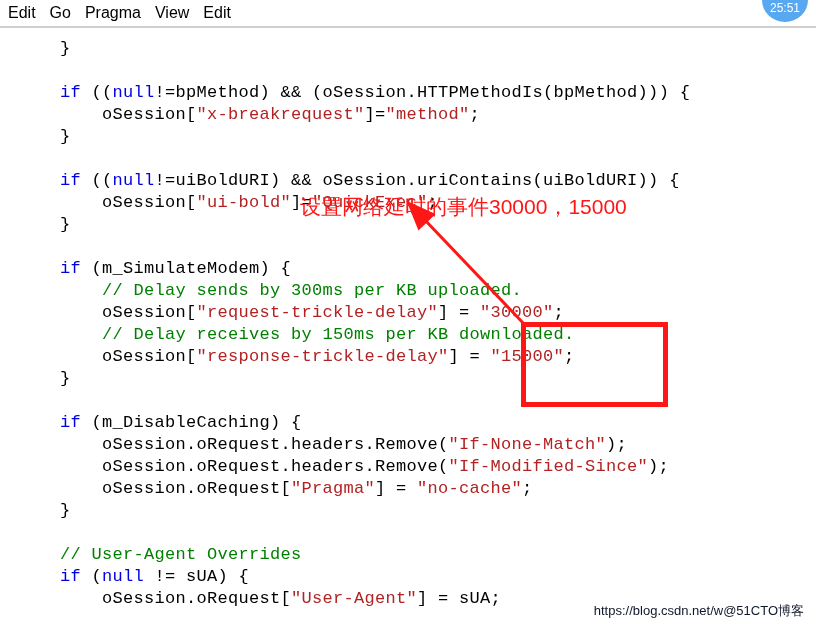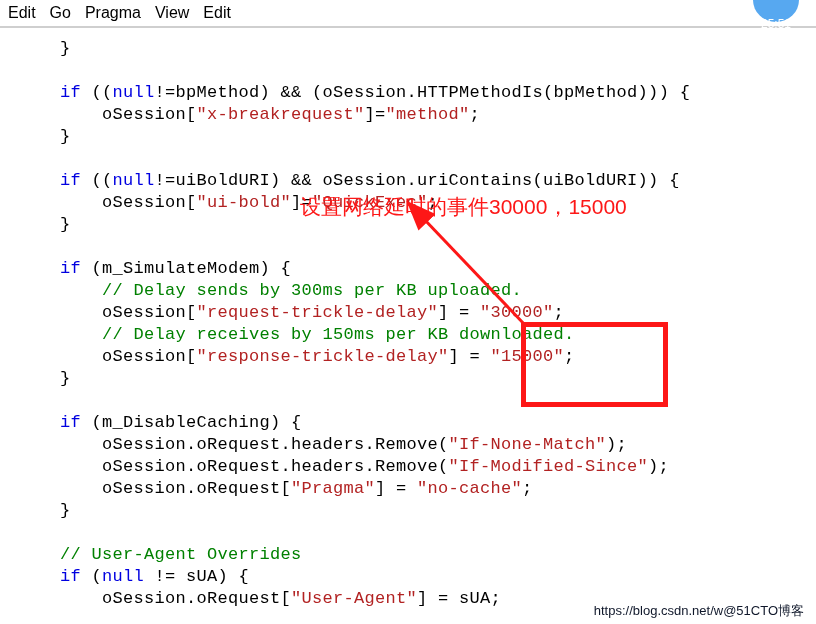--- a/index.html
+++ b/index.html
@@ -20,30 +20,30 @@
       font-size: 16px;
       color: #000;
       align-items: flex-end;
     }
     .menubar-item {
       cursor: pointer;
     }
     .timer {
       position: absolute;
       top: 0px;
-      right: 17px;
+      right: 8px;
       width: 46px;
       height: 22px;
       background: #57a8f0;
       border-radius: 0 0 50% 50% / 0 0 100% 100%;
       color: #fff;
       font-size: 12px;
       text-align: center;
       line-height: 16px;
-      padding-top: 16px;
+      padding-top: 0px;
     }
     .code-area {
       font-family: "Consolas", "Courier New", monospace;
       font-size: 17px;
       line-height: 22px;
       padding: 10px 0 0 60px;
       white-space: pre;
       color: #000;
       letter-spacing: 0.3px;
     }

